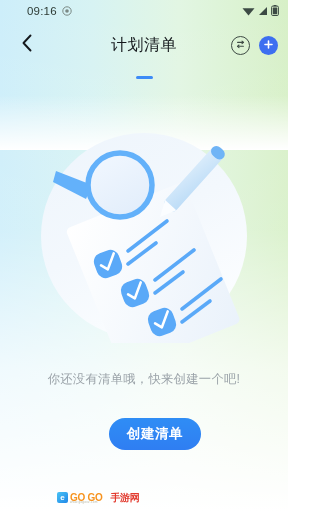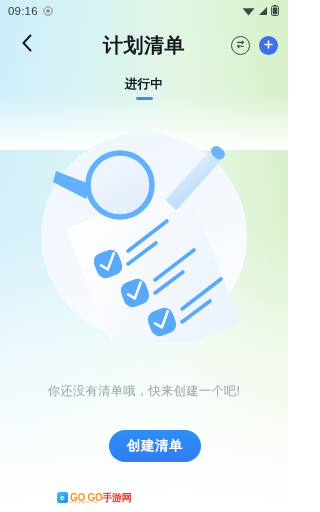--- a/index.html
+++ b/index.html
@@ -34,38 +34,38 @@
     position:absolute; left:0; top:95px; width:288px; height:55px;
     background:linear-gradient(to bottom, rgba(255,255,255,0) 0%, #ffffff 100%);
     z-index:1;
   }
 
   .layer { position:relative; z-index:5; }
 
   
   #status-bar {
     height:22px; display:flex; align-items:center;
-    justify-content:space-between; padding:0 9px 0 8px;
+    justify-content:space-between; padding:0 9px 0 27px;
   }
   #status-left { display:flex; align-items:center; gap:5px; }
   #status-time { font-size:11.5px; color:#2d3b35; letter-spacing:0.2px; }
   #status-right { display:flex; align-items:center; gap:3px; }
 
   
   #header {
     height:46px; display:flex; align-items:center;
     padding:0 10px 0 14px; position:relative;
   }
   #back-button {
     width:26px; height:26px; display:flex;
     align-items:center; justify-content:center; cursor:pointer;
   }
   #page-title {
     position:absolute; left:0; right:0; text-align:center;
-    font-size:20px; font-weight:bold; color:#14181c;
+    font-size:16px; font-weight:normal; color:#14181c;
     letter-spacing:0.5px; pointer-events:none;
   }
   #header-actions {
     margin-left:auto; display:flex; align-items:center; gap:9px;
     position:relative; z-index:6;
   }
   #sync-button {
     width:19px; height:19px; border:1.3px solid #3f4b45;
     border-radius:50%; display:flex; align-items:center;
     justify-content:center; cursor:pointer;
@@ -94,21 +94,21 @@
 
   
   #illustration-area {
     height:265px; display:flex; align-items:center; justify-content:center;
   }
   #illustration { position:relative; width:220px; height:220px; }
 
   
   #empty-text {
     text-align:center; font-size:12.3px; color:#9aa2a8;
-    letter-spacing:0.3px; margin-top:18px;
+    letter-spacing:0.3px; margin-top:6px;
   }
   #create-wrap { display:flex; justify-content:center; margin-top:30px;padding-left:22px; }
   #create-button {
     width:92px; height:32px; border-radius:16px;
     background:linear-gradient(to bottom, #2f8df5, #2f7ef2);
     color:#ffffff; font-size:13.5px; font-weight:bold;
     display:flex; align-items:center; justify-content:center;
     letter-spacing:0.6px; cursor:pointer; border:none;
     font-family:"Liberation Sans", sans-serif;
   }
@@ -121,21 +121,21 @@
   #watermark-logo {
     width:11px; height:11px; border-radius:2px;
     background:linear-gradient(135deg,#49c3f5,#1f87e8);
     display:flex; align-items:center; justify-content:center;
     color:#fff; font-size:8px; font-weight:bold;
   }
   #watermark-text {
     font-size:10px; font-weight:bold; color:#f7931e;
     letter-spacing:-0.3px; line-height:1;
   }
-  #watermark-text .wm-cn { color:#e23a2e; }
+  #watermark-text .wm-cn { color:#e23a2e;padding-left:8px; }
   #watermark-sub {
     position:absolute; left:13px; bottom:-1px;
     font-size:3.2px; color:#bba; letter-spacing:0.2px;
   }
 </style>
 </head>
 <body>
 
 <div id="bg-wash-bottom"></div>
 <div id="bg-wash"></div>
@@ -201,21 +201,20 @@
           <svg width="11" height="11" viewBox="0 0 11 11">
             <path d="M5.5 2 L5.5 9 M2 5.5 L9 5.5" stroke="#ffffff" stroke-width="1.6" stroke-linecap="round"></path>
           </svg>
         </span>
       </div>
     </div>
   </div>
 
   <div id="tab-bar">
     <div class="tab active">
-      <span class="tab-label">进行中</span>
       <span class="tab-underline"></span>
     </div>
   </div>
 
   <div id="illustration-area">
     <div id="illustration">
       <svg width="220" height="220" viewBox="0 0 220 220">
         <defs>
           <linearGradient id="circBg" x1="0" y1="0" x2="0.5" y2="1">
             <stop offset="0%" stop-color="#eef5fc"></stop>

